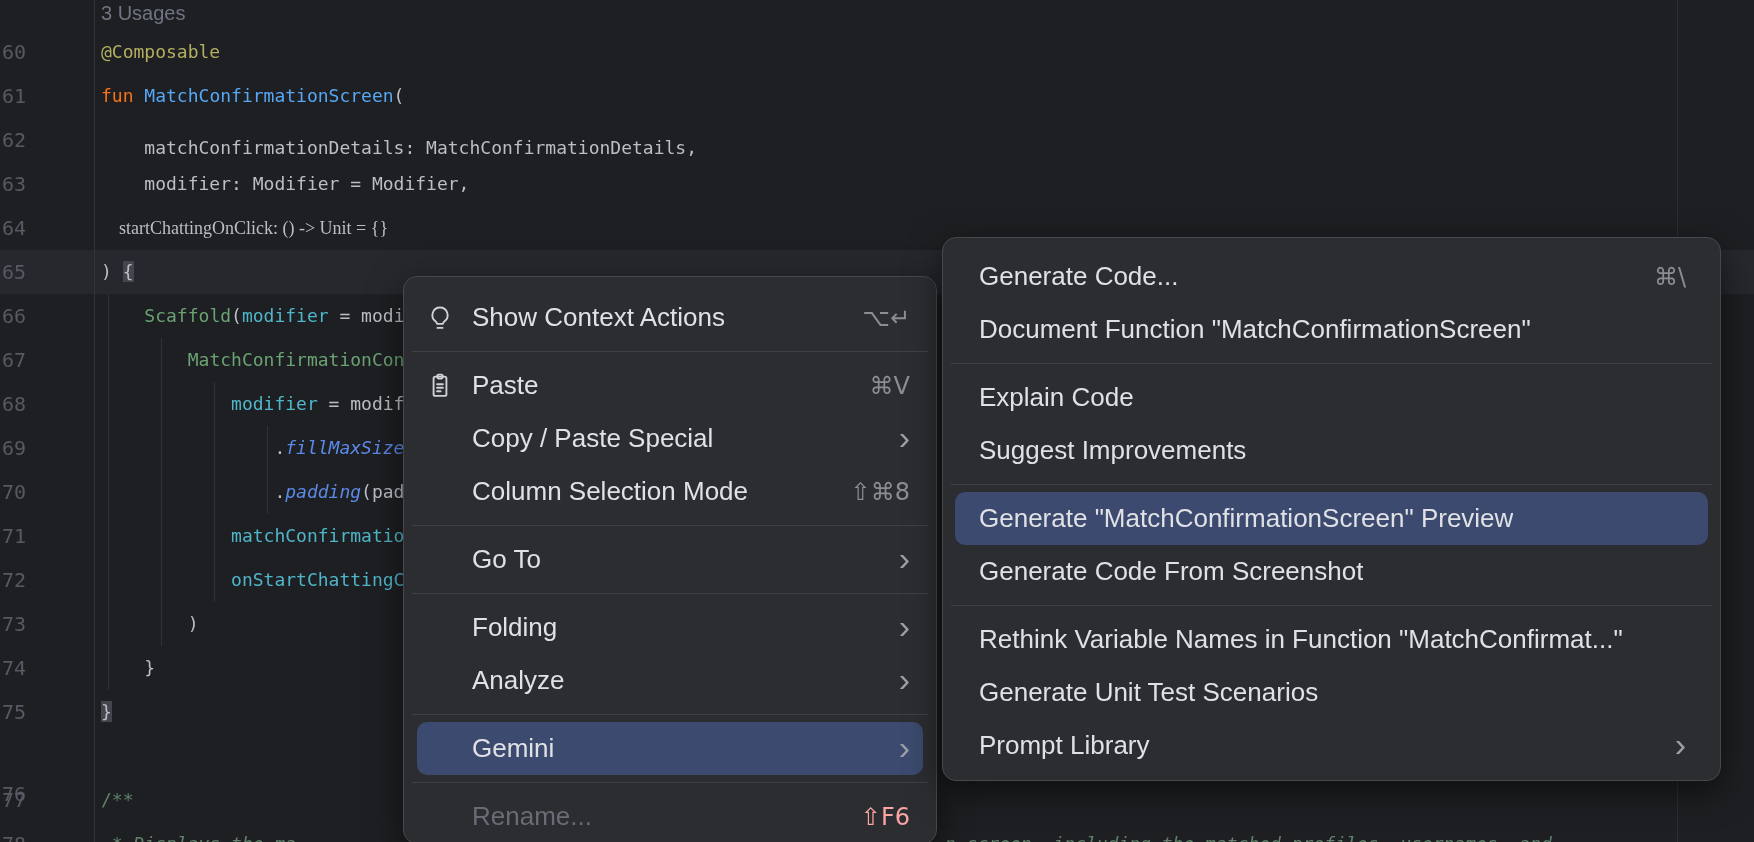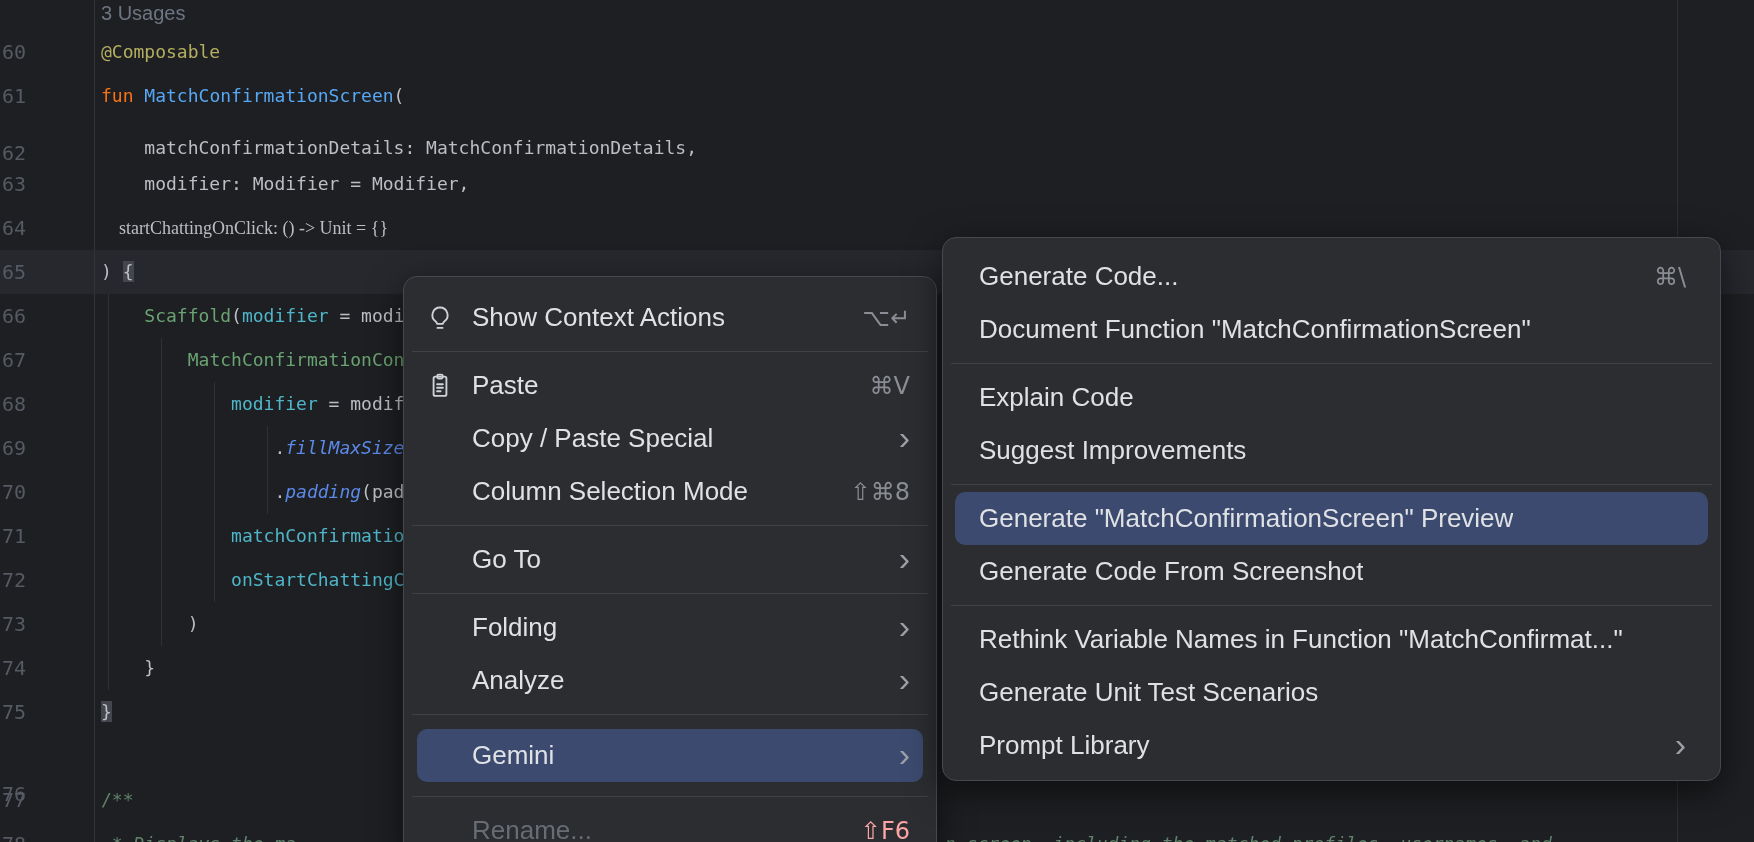--- a/index.html
+++ b/index.html
@@ -35,21 +35,21 @@
   .menu{position:absolute;background:var(--menu-bg);border:1px solid var(--menu-border);
     border-radius:14px;box-shadow:0 10px 34px rgba(0,0,0,.55);z-index:10}
   #context-menu{left:403px;top:276px;width:534px;padding-top:14px}
   #context-submenu{left:942px;top:237px;width:779px;height:544px;padding-top:12px;z-index:11}
   .menu-item{height:53px;display:flex;align-items:center;padding:0 26px 0 22px;
     color:var(--label);font-size:26px}
   #context-submenu .menu-item{padding:0 34px 0 36px}
   .menu-item .label{flex:0 1 auto;white-space:nowrap;overflow:hidden}
   .menu-item .spring{flex:1 1 0;min-width:20px}
   .menu-item.selected{background:var(--selection);border-radius:10px}
-  #context-menu .menu-item.selected{margin:14px 13px;padding:0 13px 0 9px}
+  #context-menu .menu-item.selected{margin:0 13px;padding:0 13px 0 9px}
   #context-submenu .menu-item.selected{margin:0 12px;padding:0 22px 0 24px}
   .menu-item.disabled{color:var(--disabled)}
   .menu-item.disabled .shortcut{color:#fca5a5}
   .icon-box{width:28px;height:28px;margin-right:18px;flex:0 0 auto;display:flex;
     align-items:center;justify-content:center}
   .icon-spacer{width:46px;flex:0 0 auto}
   .shortcut{color:var(--shortcut);font-size:24px;font-family:"DejaVu Sans",sans-serif;white-space:nowrap}
   .chev{color:#9DA0A6;font-size:34px;line-height:1;margin-top:-4px}
   .menu-sep{height:1px;background:var(--separator);margin:7px 8px}
 </style>
@@ -61,21 +61,21 @@
   <div class="gutter-sep"></div>
   <div class="margin-guide"></div>
   <div class="indent-guide" style="left:108px;top:294px;height:396px"></div>
   <div class="indent-guide" style="left:161px;top:338px;height:308px"></div>
   <div class="indent-guide" style="left:214px;top:382px;height:220px"></div>
   <div class="indent-guide" style="left:267px;top:426px;height:88px"></div>
   <div class="usages">3 Usages</div>
   <div id="gutter-layer">
       <div class="gutter-num" style="top: 30px;">60</div>
       <div class="gutter-num" style="top: 74px;">61</div>
-      <div class="gutter-num" style="top: 131px;">62</div>
+      <div class="gutter-num" style="top: 118px;">62</div>
       <div class="gutter-num" style="top: 162px;">63</div>
       <div class="gutter-num" style="top: 206px;">64</div>
       <div class="gutter-num" style="top: 250px;">65</div>
       <div class="gutter-num" style="top: 294px;">66</div>
       <div class="gutter-num" style="top: 338px;">67</div>
       <div class="gutter-num" style="top: 382px;">68</div>
       <div class="gutter-num" style="top: 426px;">69</div>
       <div class="gutter-num" style="top: 470px;">70</div>
       <div class="gutter-num" style="top: 514px;">71</div>
       <div class="gutter-num" style="top: 558px;">72</div>

